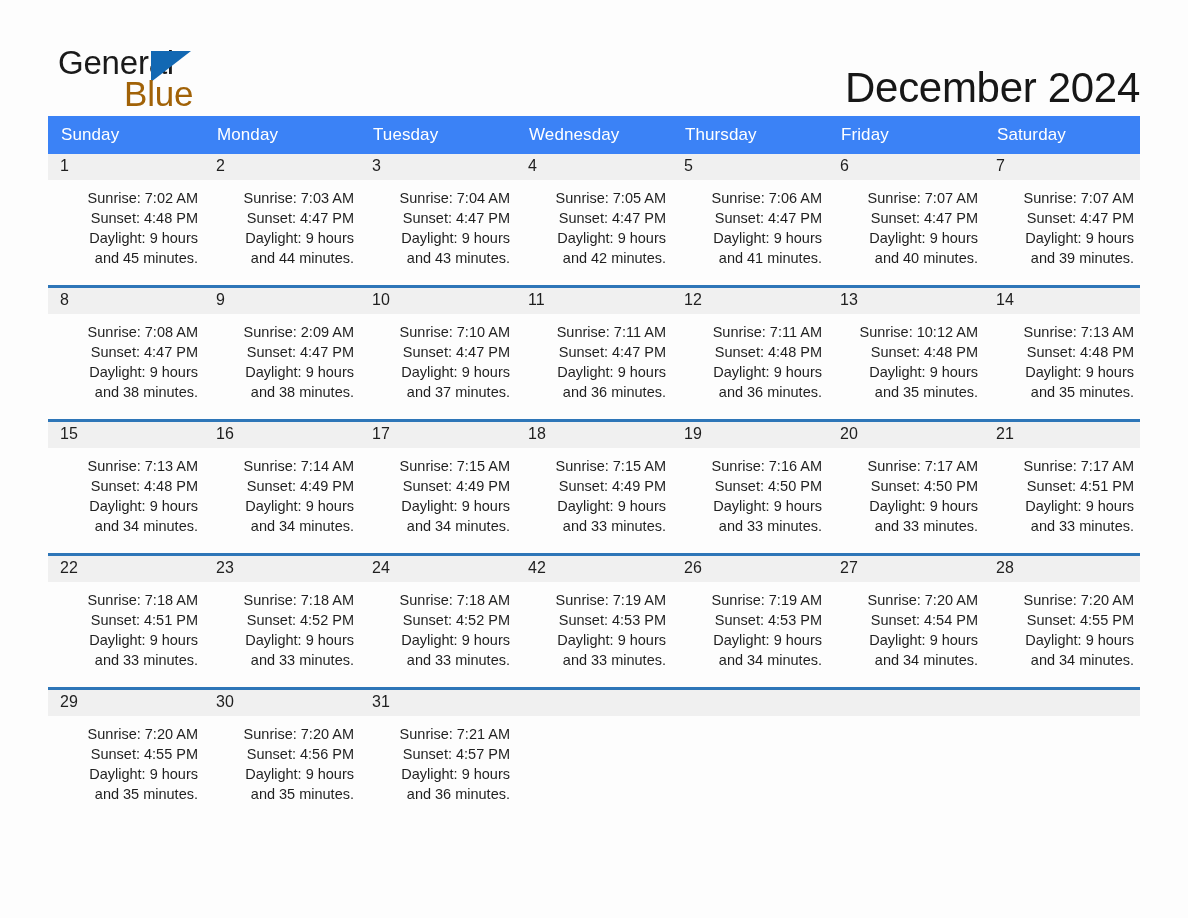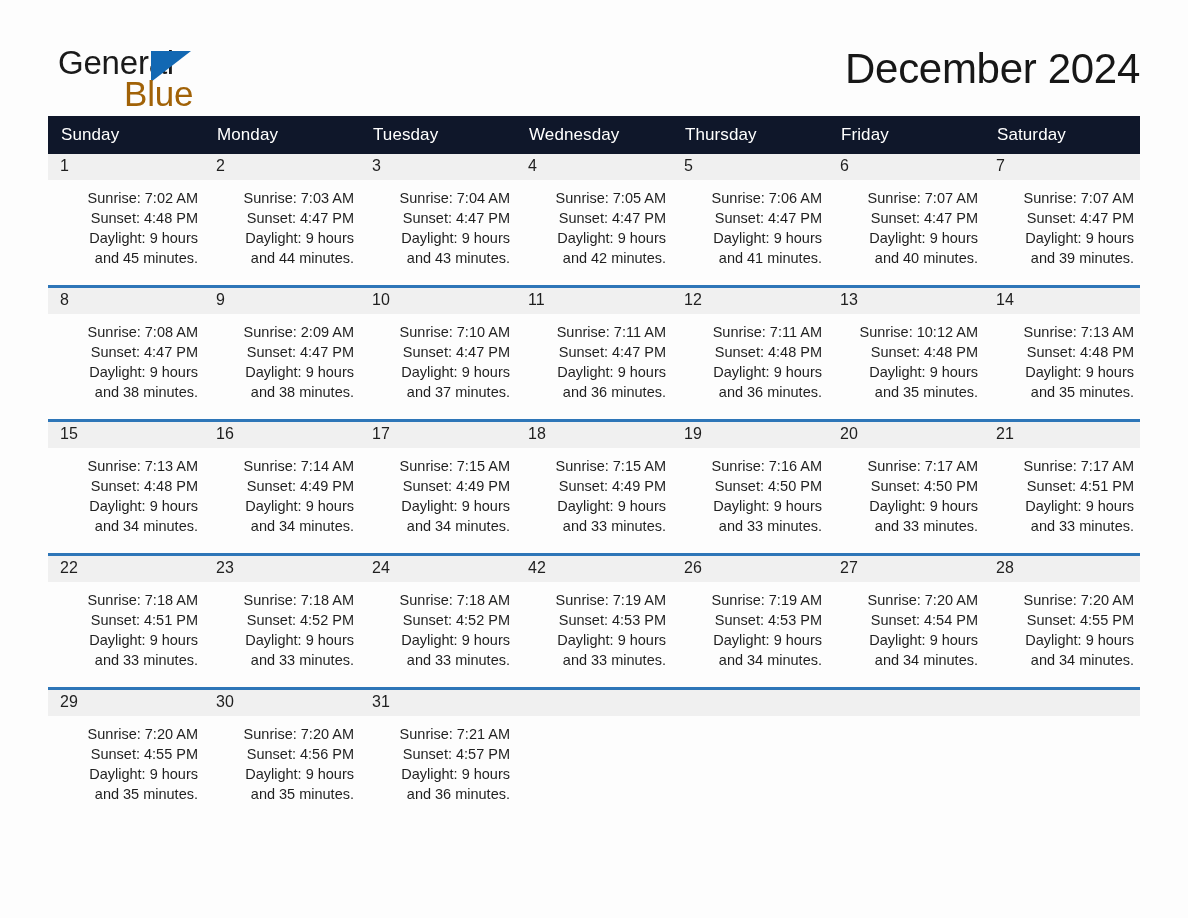--- a/index.html
+++ b/index.html
@@ -63,20 +63,21 @@
     top: 30px;
     font-size: 35px;
     color: #a16207;
     letter-spacing: -0.2px;
     font-family: "Liberation Sans", sans-serif;
   }
 
   .title-block {
     text-align: right;
     padding-top: 2px;
+    margin-top: 19px;
   }
   .month-title {
     font-size: 42px;
     color: #171717;
     line-height: 1.08;
     letter-spacing: -0.3px;
     font-weight: normal;
     margin: 0;
   }
   .location {
@@ -88,21 +89,21 @@
 
   
   .calendar {
     width: 1092px;
     border-collapse: collapse;
     table-layout: fixed;
     margin-top: 12px;
   }
 
   .calendar thead th {
-    background: #0f172a;
+    background: #3b82f6;
     color: #ffffff;
     font-weight: normal;
     font-size: 17px;
     text-align: left;
     padding: 8px 0 8px 13px;
     height: 22px;
     letter-spacing: 0.1px;
   }
 
   .week-row td {

